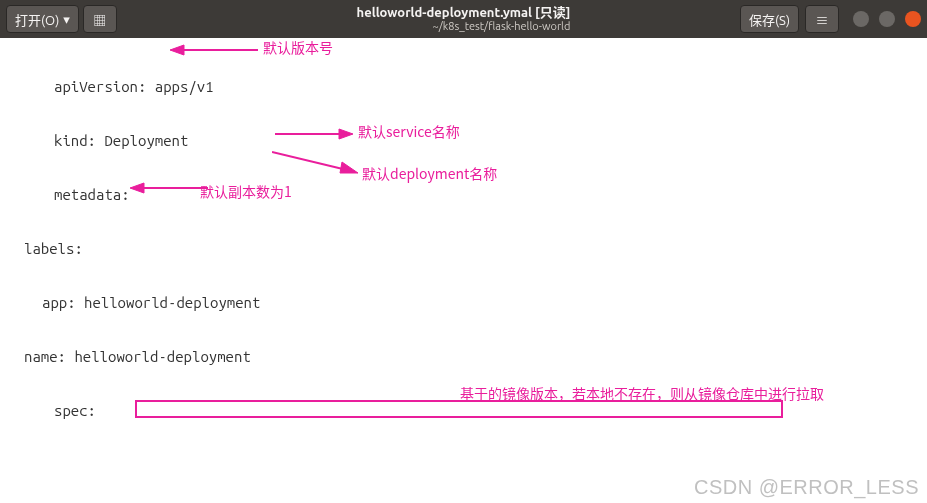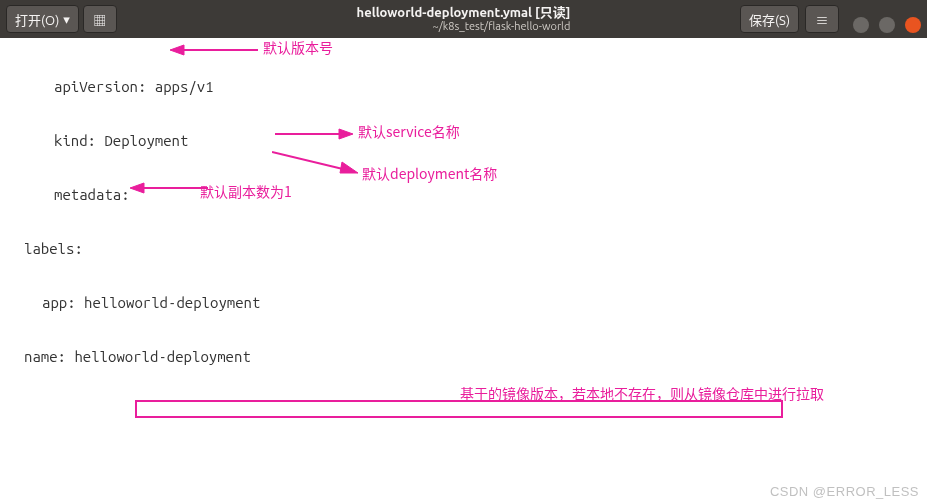--- a/index.html
+++ b/index.html
@@ -37,21 +37,21 @@
     .tb-btn.icon-only { padding: 0; width: 34px; }
     .tb-center {
       position: absolute;
       left: 50%;
       transform: translateX(-50%);
       text-align: right;
       line-height: 1.2;
     }
     .tb-title { font-weight: bold; font-size: 13px; }
     .tb-subtitle { font-size: 11px; color: #cfcbc6; }
-    .tb-right { margin-left: auto; display: flex; gap: 6px; align-items: flex-end;}
+    .tb-right { margin-left: auto; display: flex; gap: 6px; align-items: center;}
     .win-controls { display: flex; gap: 10px; margin-left: 8px; align-items: center;}
     .win-dot {
       width: 16px; height: 16px; border-radius: 50%;
       display: inline-block;
     }
     .win-dot.min { background: #6b6865; }
     .win-dot.max { background: #6b6865; }
     .win-dot.close { background: #e95420; }
     .editor {
       font-family: "Ubuntu Mono", "DejaVu Sans Mono", monospace;
@@ -86,21 +86,21 @@
     .image-box {
       position: absolute;
       border: 2px solid #e91e9c;
       background: transparent;
     }
     .watermark {
       position: absolute;
       right: 8px;
       bottom: 4px;
       color: rgba(150,150,150,0.6);
-      font-size: 13px;
+      font-size: 20px;
       font-family: Arial, sans-serif;
       letter-spacing: 0.5px;
     }
   </style>
 </head>
 <body>
 
 <div class="titlebar">
   <div class="tb-btn">
     <span>打开(O)</span>
@@ -128,20 +128,21 @@
   </div>
 </div>
 
 <div class="editor">
   <div class="line indent0">apiVersion: apps/v1</div>
   <div class="line indent0">kind: Deployment</div>
   <div class="line indent0">metadata:</div>
   <div class="line indent1">labels:</div>
   <div class="line indent2">app: helloworld-deployment</div>
   <div class="line indent1">name: helloworld-deployment</div>
+  <div class="line indent0">spec:</div>
   
   
   
   
   
   
   
   
   
   

